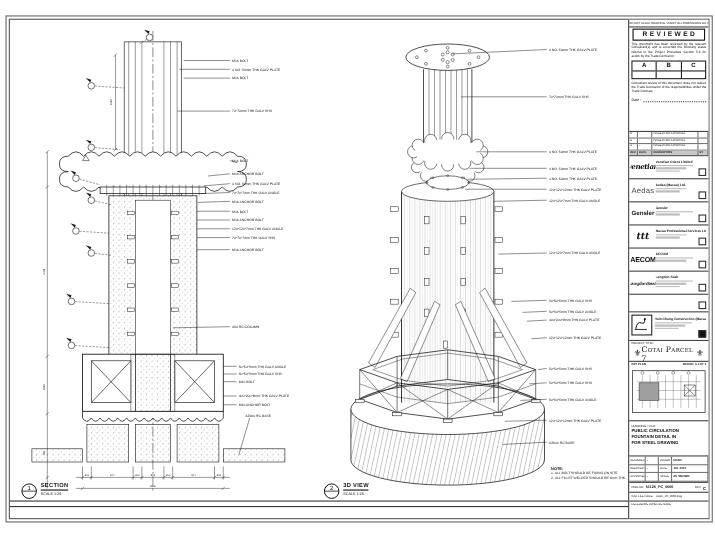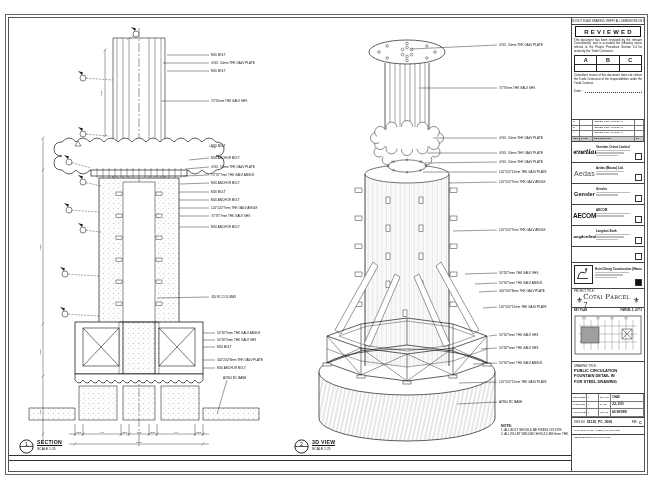--- a/index.html
+++ b/index.html
@@ -627,20 +627,29 @@
     <div class="cons">
       <div class="clogo lg-gensler">Gensler</div>
       <div class="cinfo">
             <div class="cname">Gensler</div>
         <div class="fl w1"></div>
             <div class="fl w3"></div>
           </div>
       <div class="cb"></div>
     </div>
     <div class="cons">
+      <div class="clogo lg-ttt">ttt</div>
+      <div class="cinfo">
+            <div class="cname">Macau Professional Services Ltd.</div>
+        <div class="fl w2"></div>
+            <div class="fl w3"></div>
+          </div>
+      <div class="cb"></div>
+    </div>
+    <div class="cons">
       <div class="clogo lg-aecom">AECOM</div>
       <div class="cinfo">
             <div class="cname">AECOM</div>
         <div class="fl w1"></div>
             <div class="fl w2"></div>
           </div>
       <div class="cb"></div>
     </div>
     <div class="cons">
       <div class="clogo lg-ls">LangdonSeah</div>

